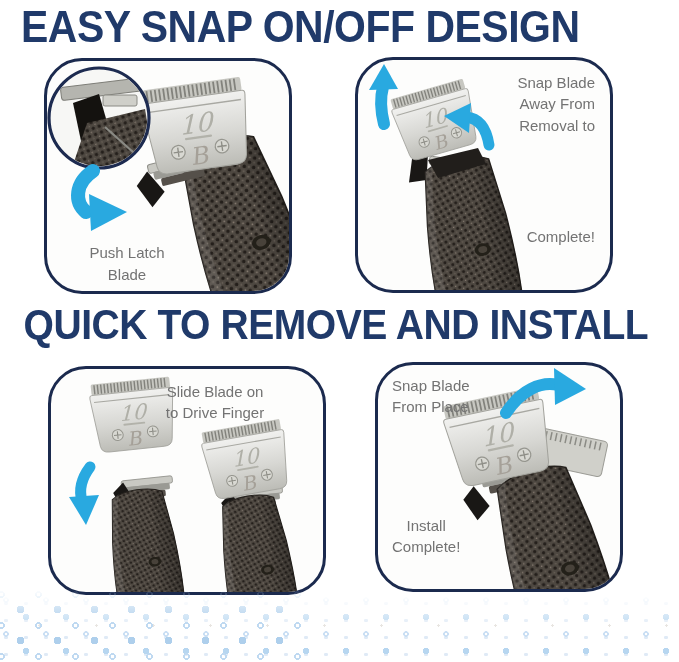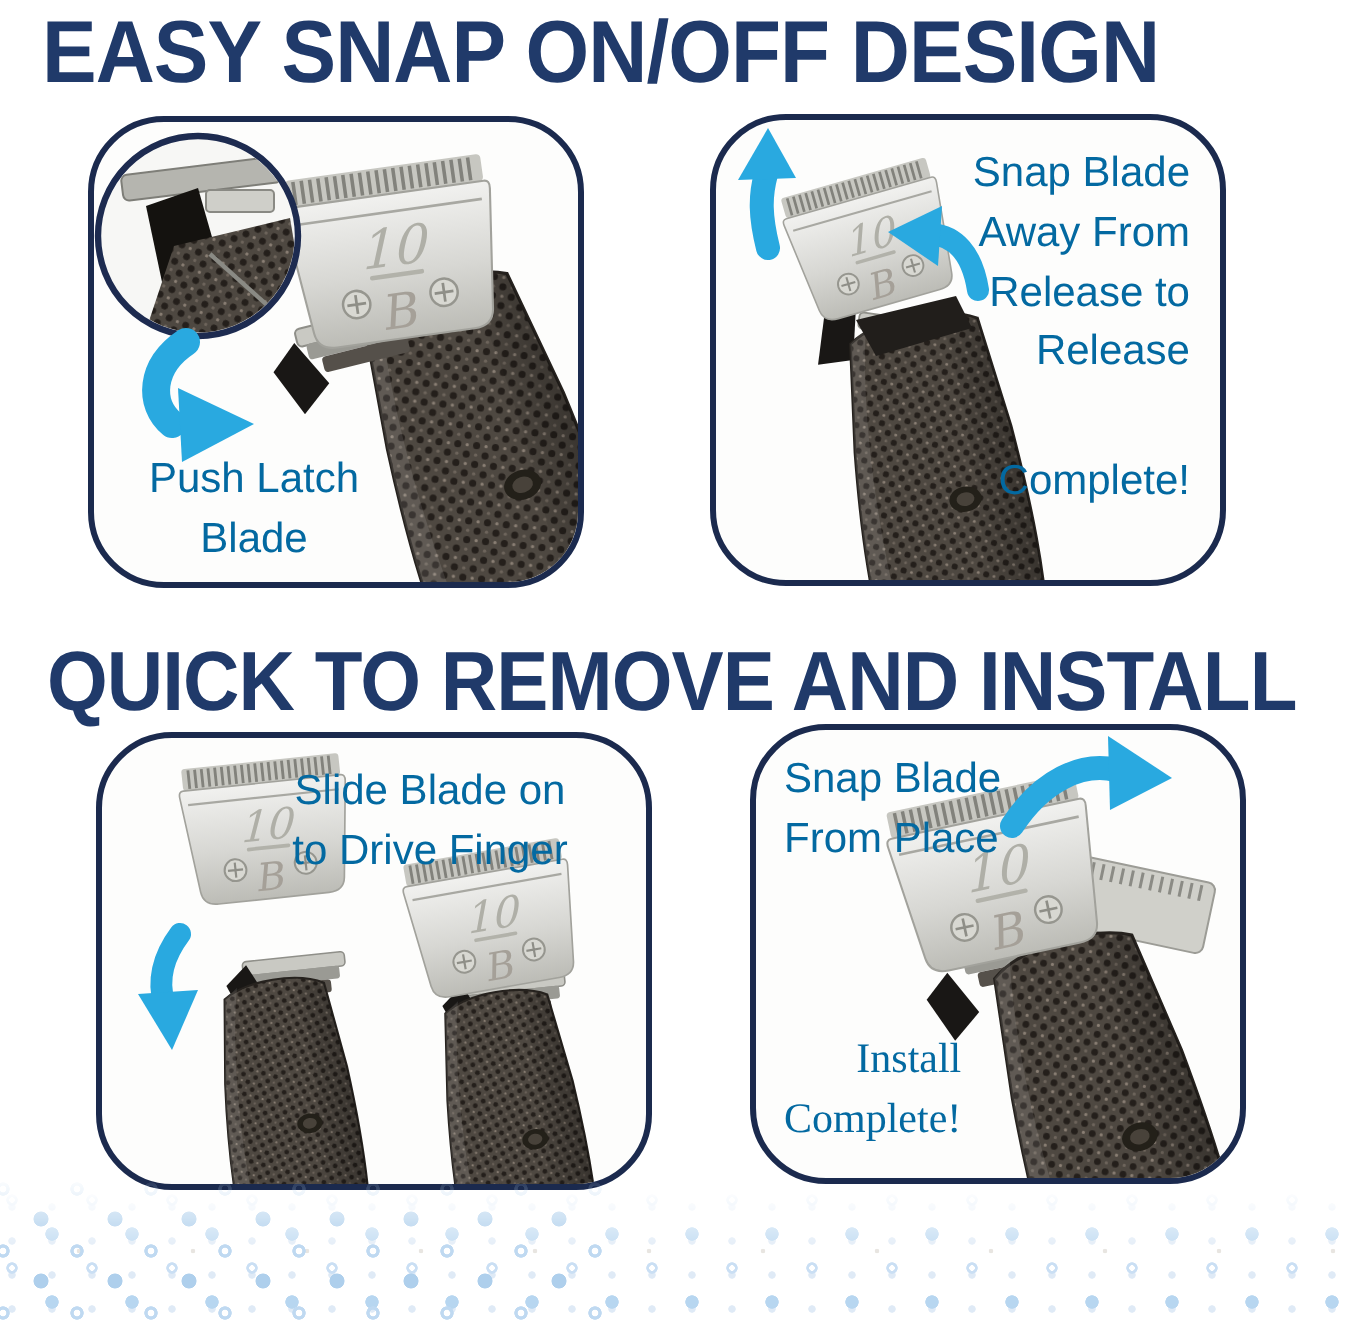--- a/index.html
+++ b/index.html
@@ -6,43 +6,43 @@
   .page {
     position:relative; width:679px; height:662px; overflow:hidden;
     background:#ffffff; font-family:"Liberation Sans", sans-serif;
   }
   .heading {
     position:absolute; left:0; width:549px; text-align:center;
     color:#203a6a; font-weight:bold; margin:0; white-space:nowrap;
   }
   .heading > span { display:inline-block; transform:scaleX(0.93); transform-origin:center; letter-spacing:-0.5px; }
   #heading-top { top:2px; font-size:44px; }
-  #heading-middle { top:301px; font-size:42px;margin-top:16px; }
+  #heading-middle { top:301px; font-size:42px; }
 
   .panel {
     position:absolute; box-sizing:border-box; background:#fdfdfc;
     border:3px solid #1b2a4e; border-radius:38px; overflow:hidden;
   }
   #panel-a { left:44px;  top:58px;  width:248px; height:236px; }
   #panel-b { left:355px; top:57px;  width:258px; height:236px; }
   #panel-c { left:48px;  top:366px; width:278px; height:229px; }
   #panel-d { left:375px; top:362px; width:248px; height:230px; }
 
   .panel svg.illus { position:absolute; left:0; top:0; width:100%; height:100%; }
 
   .cap, .status {
-    position:absolute; color:#0369a1; font-size:21px; line-height:1.42;
+    position:absolute; color:#737373; font-size:15px; line-height:1.42;
   }
   .cap span, .status span { display:block; }
   #panel-a .cap    { left:0; bottom:6px; width:160px; text-align:center; }
   #panel-b .cap    { right:15px; top:12px; text-align:right; }
   #panel-b .status { right:15px; top:166px; text-align:right; }
   #panel-c .cap    { left:80px; top:12px; width:168px; text-align:center; }
   #panel-d .cap    { left:14px; top:10px; text-align:left; }
-  #panel-d .status { left:14px; top:150px; text-align:right;font-family:Liberation Serif, serif; }
+  #panel-d .status { left:14px; top:150px; text-align:center; }
 
   .dots {
     position:absolute; left:0; right:0; bottom:0; height:70px;
     background-image:
       radial-gradient(circle, #b7d6f0 0 3.2px, rgba(0,0,0,0) 3.5px),
       radial-gradient(circle, rgba(0,0,0,0) 0 1.3px, #cadff4 1.5px 2.7px, rgba(0,0,0,0) 3px),
       radial-gradient(circle, #dfeaf6 0 1.7px, rgba(0,0,0,0) 2px),
       radial-gradient(circle, #e4e1dc 0 1px, rgba(0,0,0,0) 1.3px);
     background-size: 40px 34px, 40px 34px, 20px 17px, 57px 41px;
     background-position: 6px 8px, 26px 25px, 16px 3px, 11px 13px;
@@ -164,22 +164,21 @@
         <polygon points="11,30 26,4 40,29"></polygon>
       </g>
       <g fill="#29a9e0">
         <path d="M131 85 C128 66 119 58 108 57" stroke="#29a9e0" stroke-width="11" fill="none" stroke-linecap="round"></path>
         <polygon points="113,43 86,56 111,73"></polygon>
       </g>
     </svg>
     <div class="cap">
       <span>Snap Blade</span>
       <span>Away From</span>
-      <span>Release to</span>
-      <span>Release</span>
+      <span>Removal to</span>
     </div>
     <div class="status">
       <span>Complete!</span>
     </div>
   </section>
 
   <h2 id="heading-middle" class="heading"><span>QUICK TO REMOVE AND INSTALL</span></h2>
 
   <section class="panel" id="panel-c">
     <svg class="illus" viewBox="0 0 248 223">

